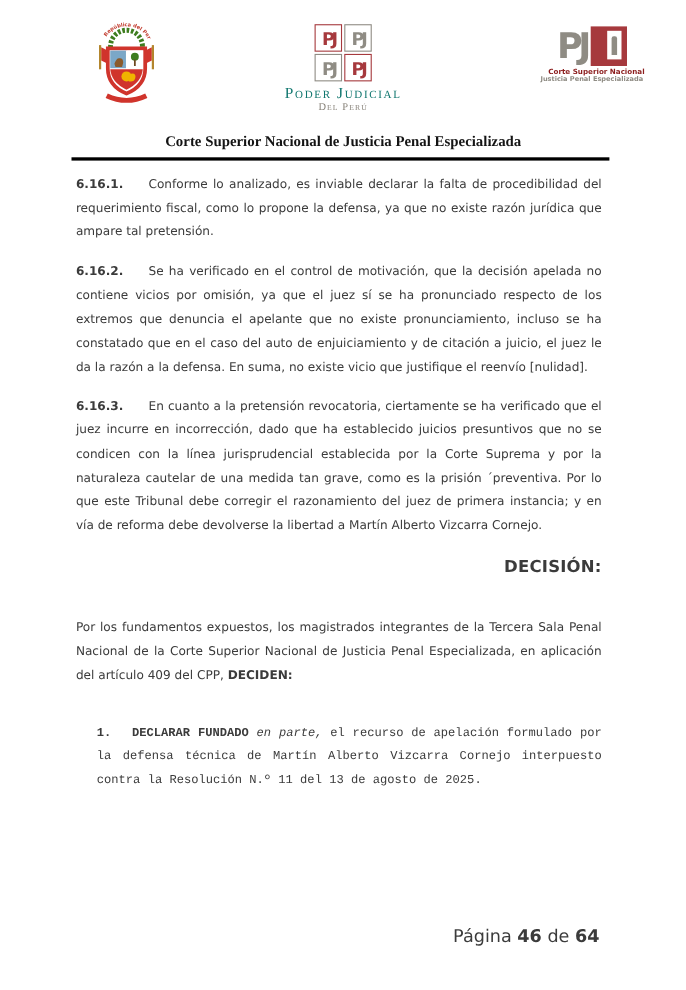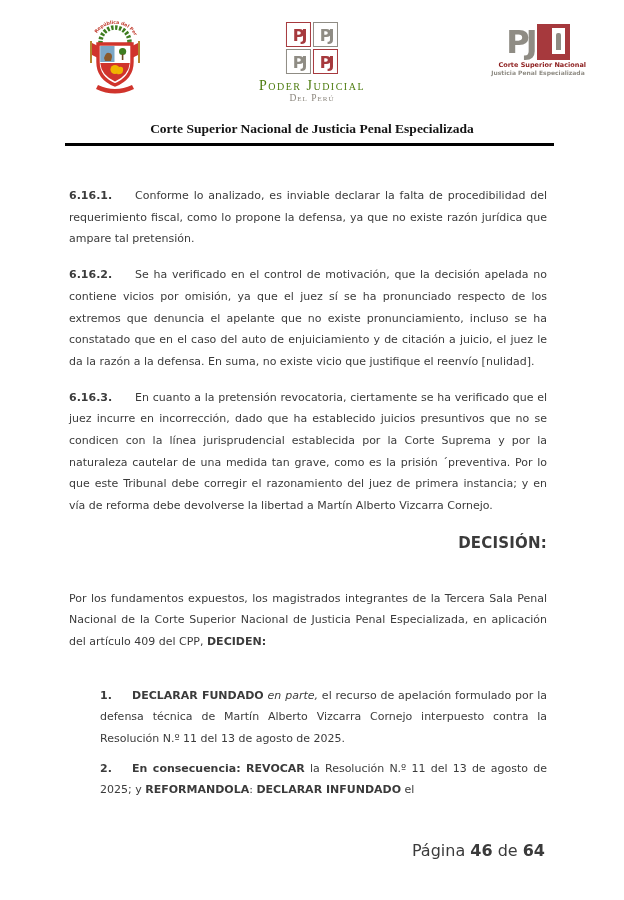--- a/index.html
+++ b/index.html
@@ -17,21 +17,21 @@
   .pj-center { position:absolute; left:50%; transform:translateX(-50%); top:22px; text-align:center; }
   .pj-grid { display:grid; grid-template-columns:25px 25px; grid-gap:2px; gap:2px; width:52px; margin:0 auto; }
   .pj-tile {
     width:25px; height:25px; background:#fff;
     font-weight:900; font-size:16px; letter-spacing:-3px; line-height:25px;
     text-align:center; font-family:"DejaVu Sans", sans-serif;
   }
   .pj-red  { color:#a6393d; border:1px solid #a6393d; box-sizing:border-box; }
   .pj-gray { color:#8f8c84; border:1px solid #8f8c84; box-sizing:border-box; }
   .pj-title { margin-top:5px; font-family:"Liberation Serif", serif; font-variant:small-caps;
-    font-size:14px; color:#4d7c0f; letter-spacing:1.5px; line-height:14px; }
+    font-size:14px; color:#0f766e; letter-spacing:1.5px; line-height:14px; }
   .pj-sub { font-family:"Liberation Serif", serif; font-variant:small-caps;
     font-size:9.5px; color:#8a857c; letter-spacing:1px; line-height:11px; }
 
   .csn { position:absolute; left:490px; top:24px; width:96px; text-align:center; }
   .csn-row { display:flex; align-items:flex-start; justify-content:center; }
   .csn-pj { font-weight:900; font-size:32px; color:#8f8c84; letter-spacing:-4px; line-height:36px;
     font-family:"DejaVu Sans", sans-serif; }
   .csn-sq { width:33px; height:36px; background:#a6393d; position:relative; margin-left:3px; }
   .csn-door { position:absolute; right:5px; top:4px; width:13px; height:26px; background:#fff; }
   .csn-fig { position:absolute; right:9px; top:9px; width:5px; height:17px; background:#8f8c84;
@@ -39,28 +39,28 @@
   .csn-l1 { margin-top:2px; font-size:6.5px; font-weight:bold; color:#8c1d1d; line-height:7px;
     letter-spacing:0; white-space:nowrap;text-align:right; }
   .csn-l2 { font-size:6px; font-weight:bold; color:#8f8c84; line-height:7px; white-space:nowrap; }
 
   
   .doc-title { position:absolute; top:121px; left:0; right:0; text-align:center;
     font-family:"Liberation Serif", serif; font-weight:bold; font-size:13.5px; color:#141414; }
   .rule { position:absolute; top:143px; left:65px; right:70px; height:3px; background:#000; }
 
   
-  .content { position:absolute; top:160px; left:69px; width:478px;
+  .content { position:absolute; top:132px; left:69px; width:478px;
     font-size:11px; line-height:21.7px; text-align:justify; padding-top:25px; }
   .para { margin:0 0 14px 0; }
   .pnum { display:inline-block; width:66px; font-weight:bold; }
   .decision-heading { text-align:right; font-weight:bold; font-size:15px;
     margin:16px 0 33px 0; letter-spacing:0.2px; }
   .intro { margin:12px 0 32px 0; }
-  .ditem { margin:0 0 8px 31px; }
+  .ditem { margin:0 0 8px 19px;font-family:Liberation Mono, monospace; }
   .inum { display:inline-block; width:32px; font-weight:bold; }
 
   
   .footer { position:absolute; top:841px; right:79px; font-size:16px; color:#3b3b3b; }
   .footer b { font-weight:bold; }
 </style>
 </head>
 <body>
 
 <div class="page">
@@ -134,18 +134,17 @@
     <p class="para"><span class="pnum">6.16.2.</span><span><span>Se ha verificado en el control de motivación, que la decisión apelada no contiene vicios por omisión, ya que el juez sí se ha pronunciado respecto de los extremos que denuncia el apelante que no existe pronunciamiento, incluso se ha constatado que en el caso del auto de enjuiciamiento y de citación a juicio, el juez le da la razón a la defensa. En suma, no existe vicio que justifique el reenvío [nulidad].</span></span></p>
 
     <p class="para" style="margin-bottom:0"><span class="pnum">6.16.3.</span><span><span>En cuanto a la pretensión revocatoria, ciertamente se ha verificado que el juez incurre en incorrección, dado que ha establecido juicios presuntivos que no se condicen con la línea jurisprudencial establecida por la Corte Suprema y por la naturaleza cautelar de una medida tan grave, como es la prisión ´preventiva. Por lo que este Tribunal debe corregir el razonamiento del juez de primera instancia; y en vía de reforma debe devolverse la libertad a Martín Alberto Vizcarra Cornejo.</span></span></p>
 
     <div class="decision-heading">DECISIÓN:</div>
 
     <p class="intro"><span>Por los fundamentos expuestos, los magistrados integrantes de la Tercera Sala Penal Nacional de la Corte Superior Nacional de Justicia Penal Especializada, en aplicación del artículo 409 del CPP, </span><span style="font-weight: bold;">DECIDEN:</span></p>
 
     <p class="ditem"><span class="inum">1.</span><span><span style="font-weight: bold;">DECLARAR FUNDADO</span><span> </span><span style="font-style: italic;">en parte,</span><span> el recurso de apelación formulado por la defensa técnica de Martín Alberto Vizcarra Cornejo interpuesto contra la Resolución N.º 11 del 13 de agosto de 2025.</span></span></p>
 
-    <p class="ditem"><span class="inum">2.</span><span><span style="font-weight: bold;">En consecuencia: REVOCAR</span><span> la Resolución N.º 11 del 13 de agosto de 2025; y </span><span style="font-weight: bold;">REFORMANDOLA</span><span>: </span><span style="font-weight: bold;">DECLARAR INFUNDADO</span><span> el</span></span></p>
   </div>
 
   <div class="footer"><span>Página</span>&nbsp;<b>46</b>&nbsp;<span>de</span>&nbsp;<b>64</b></div>
 
 </div>
 
 </body></html>

